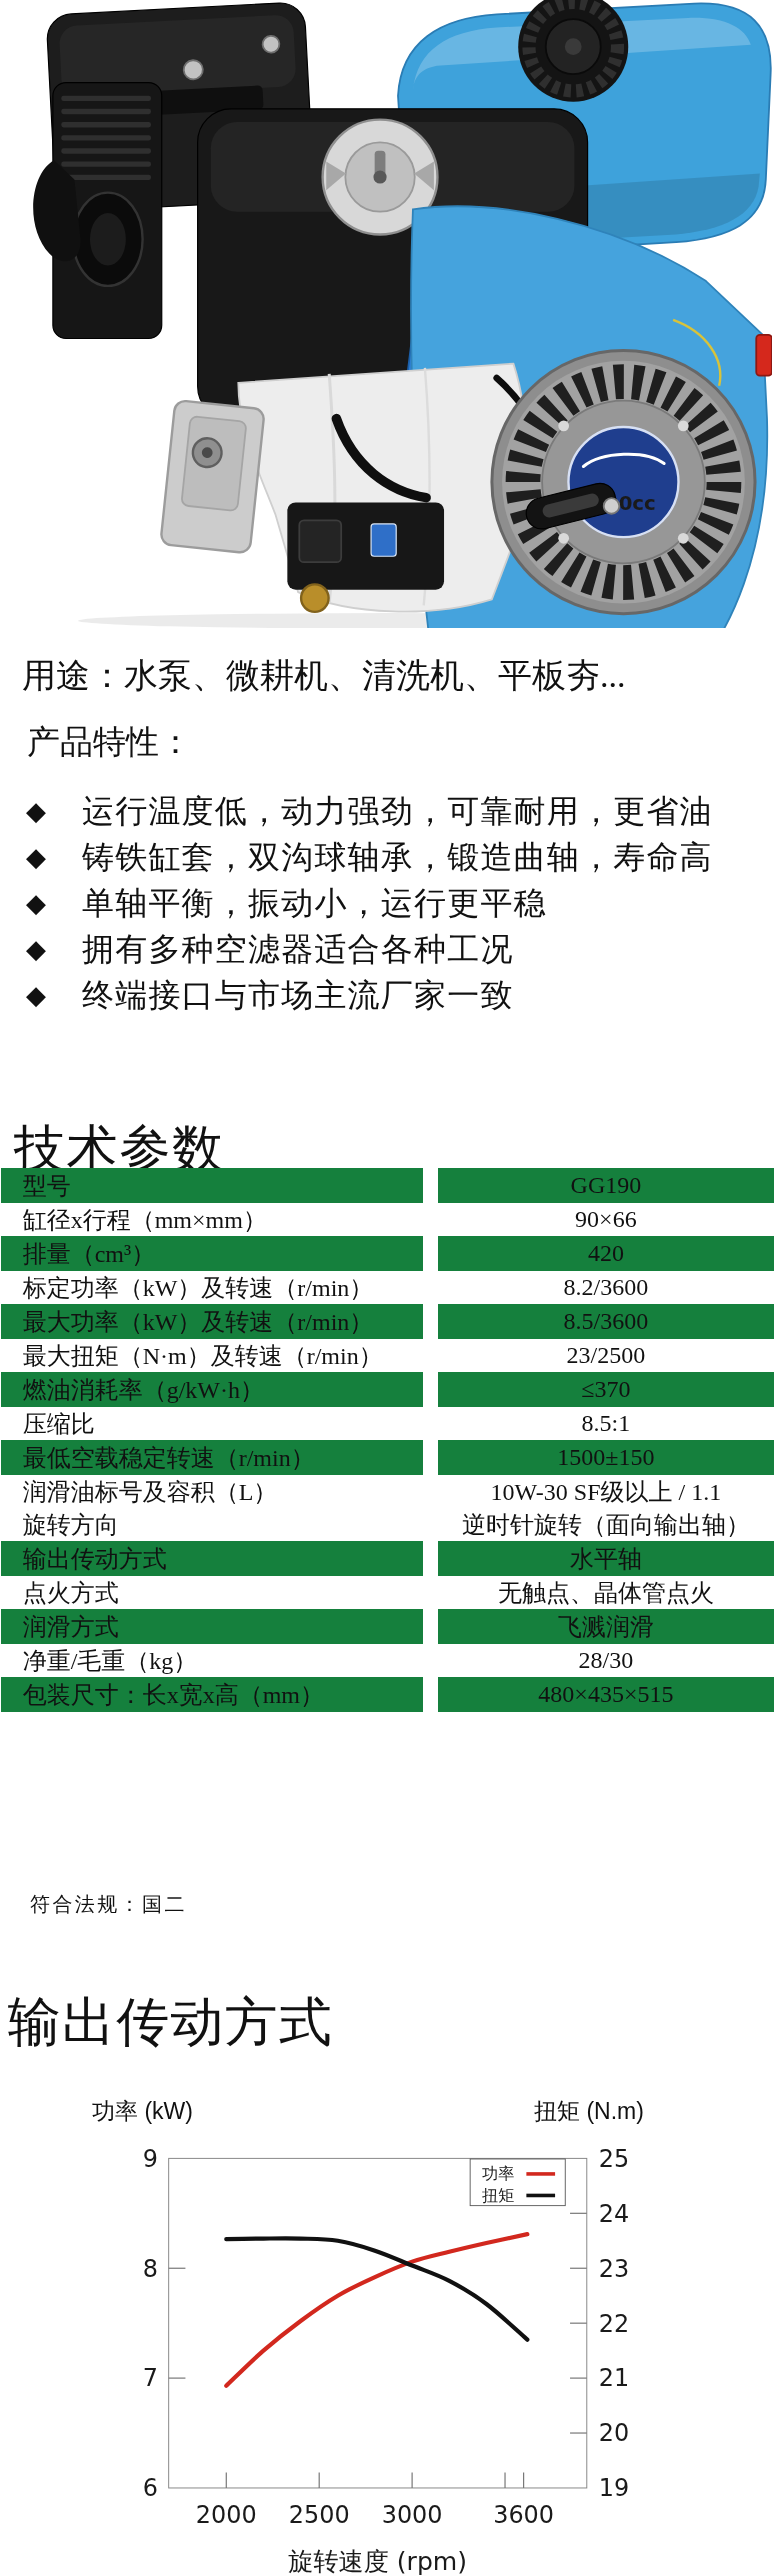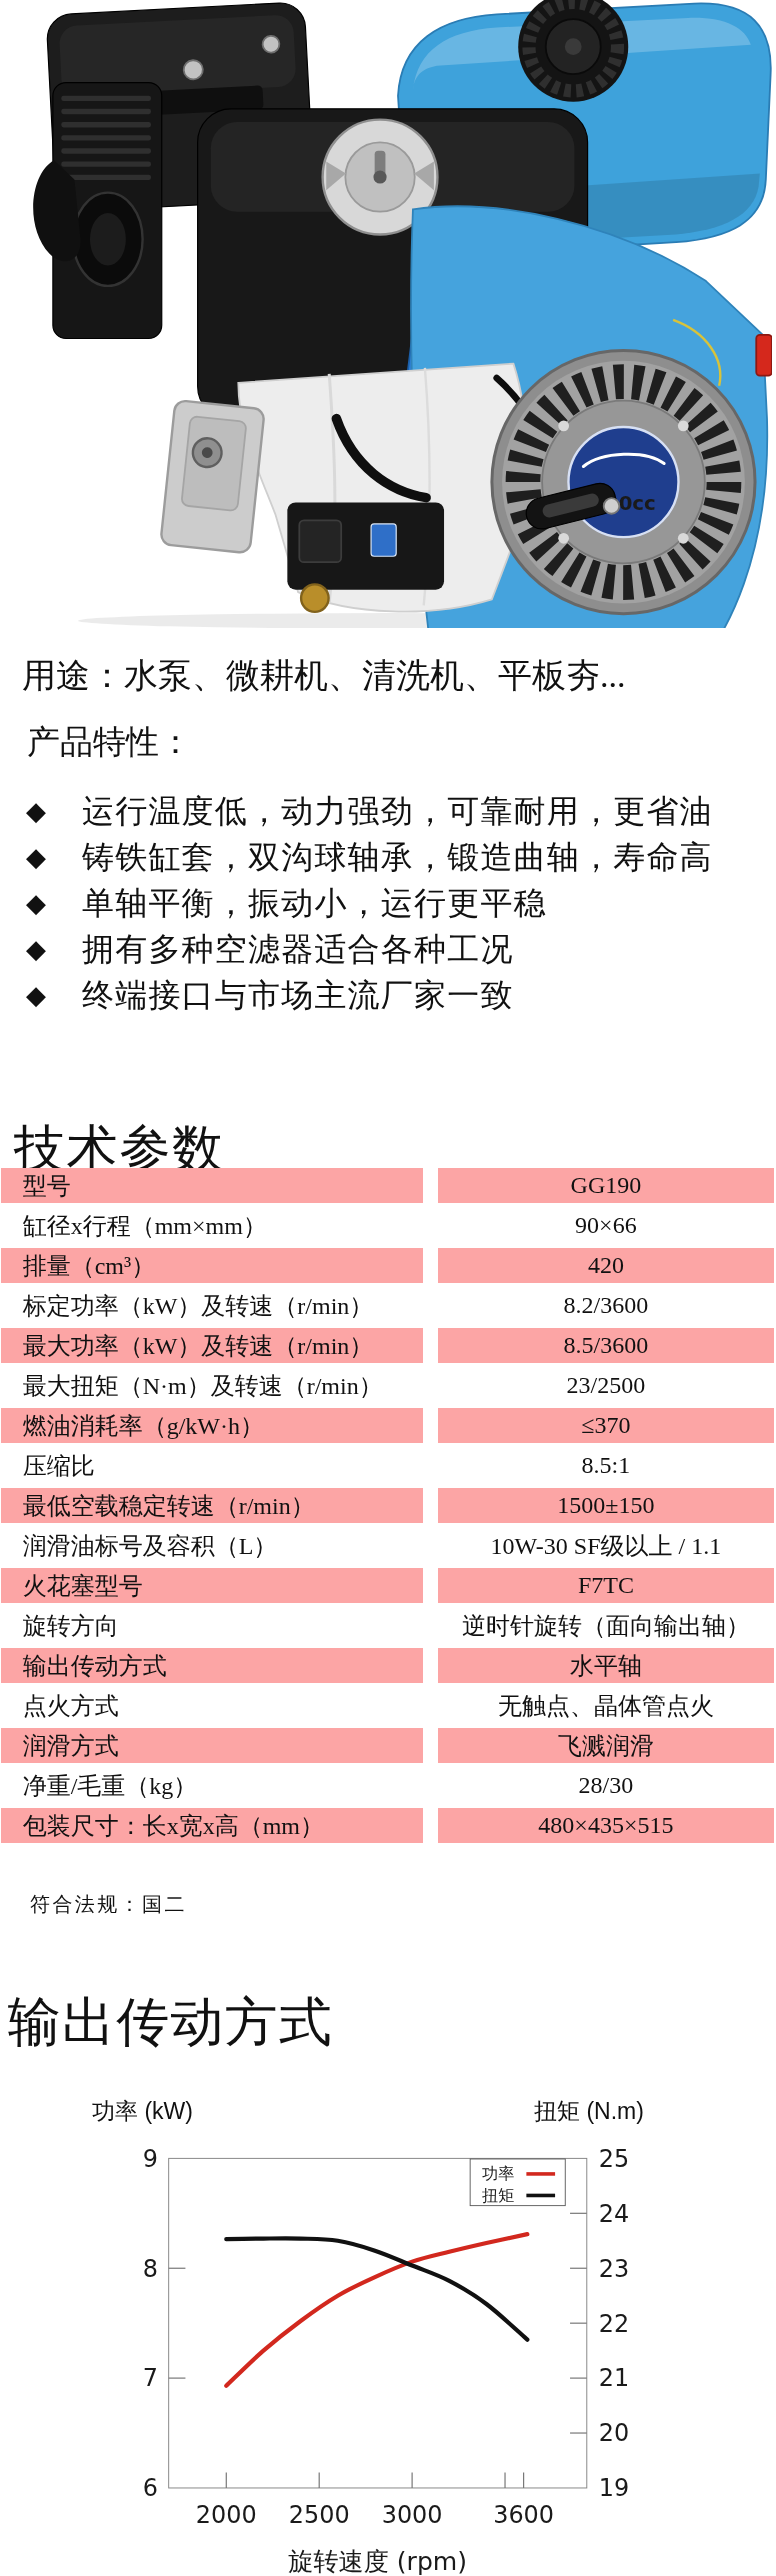--- a/index.html
+++ b/index.html
@@ -13,22 +13,22 @@
   .feature{display:flex;align-items:center;height:46px;white-space:nowrap;}
   .feature .diamond{font-size:26px;width:56px;flex:0 0 56px;line-height:1;}
   .feature .ftxt{font-size:32px;letter-spacing:1.2px;}
   #specs-heading{left:13.8px;top:1124px;font-size:51px;letter-spacing:1.8px;line-height:1;}
   #specs-table{left:1.2px;top:1168px;width:773px;}
   .srow{display:flex;}
   .srow .lcell{width:422px;box-sizing:border-box;padding-left:21.5px;display:flex;align-items:center;font-size:24px;}
   .srow .gap{width:14.4px;flex:0 0 14.4px;}
   .srow .rcell{flex:1;display:flex;align-items:center;justify-content:center;font-size:24px;}
   .srow.odd{height:35px;}
-  .srow.even{height:45px;}
-  .srow.odd .lcell,.srow.odd .rcell{background:#fca5a5;}
+  .srow.even{height:33px;}
+  .srow.odd .lcell,.srow.odd .rcell{background:#15803d;}
   #compliance-line{left:30px;top:1891px;font-size:20px;letter-spacing:2.4px;}
   #perf-heading{left:7.8px;top:1996px;font-size:53px;letter-spacing:1.2px;line-height:1;}
   .axis-title{font-family:Liberation Sans, sans-serif;font-size:23px;white-space:nowrap;}
   #ylabel-left{left:92px;top:2096px;}
   #ylabel-right{left:534px;top:2096px;}
   #chart-svg{left:0;top:2117px;}
   svg text{font-family:"DejaVu Sans","Liberation Sans",sans-serif;fill:#1a1a1a;}
 </style>
 </head>
 <body>
@@ -222,25 +222,20 @@
     </div>
     <div class="srow odd">
       <div class="lcell">最低空载稳定转速（r/min）</div>
       <div class="gap"></div>
       <div class="rcell">1500±150</div>
     </div>
     <div class="srow even">
       <div class="lcell">润滑油标号及容积（L）</div>
       <div class="gap"></div>
       <div class="rcell">10W-30 SF级以上 / 1.1</div>
-    </div>
-    <div class="srow odd">
-      <div class="lcell">火花塞型号</div>
-      <div class="gap"></div>
-      <div class="rcell">F7TC</div>
     </div>
     <div class="srow even">
       <div class="lcell">旋转方向</div>
       <div class="gap"></div>
       <div class="rcell">逆时针旋转（面向输出轴）</div>
     </div>
     <div class="srow odd">
       <div class="lcell">输出传动方式</div>
       <div class="gap"></div>
       <div class="rcell">水平轴</div>

